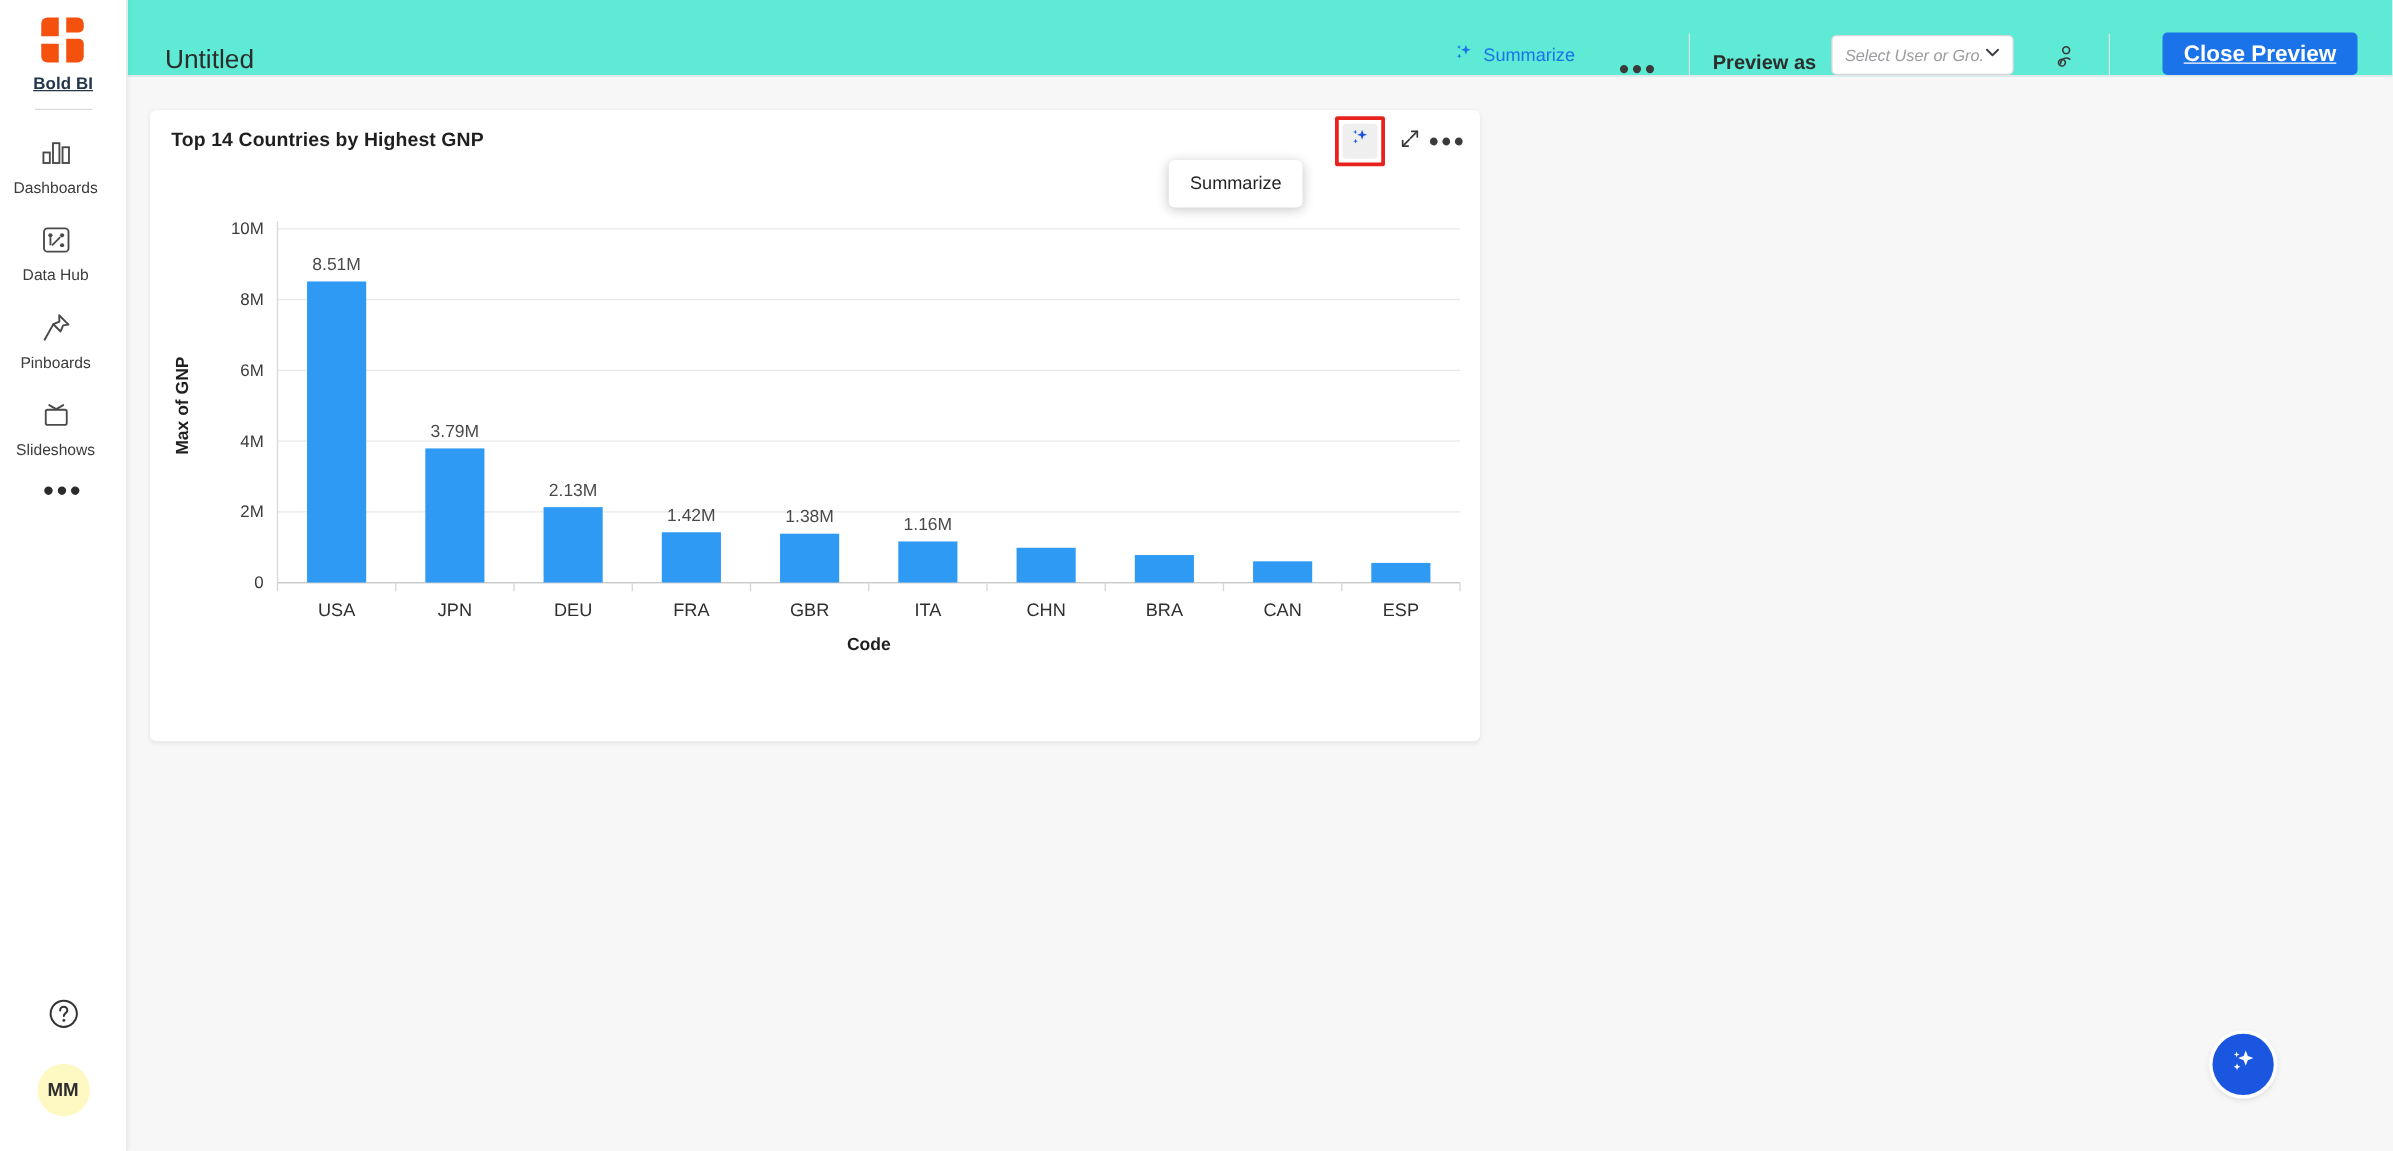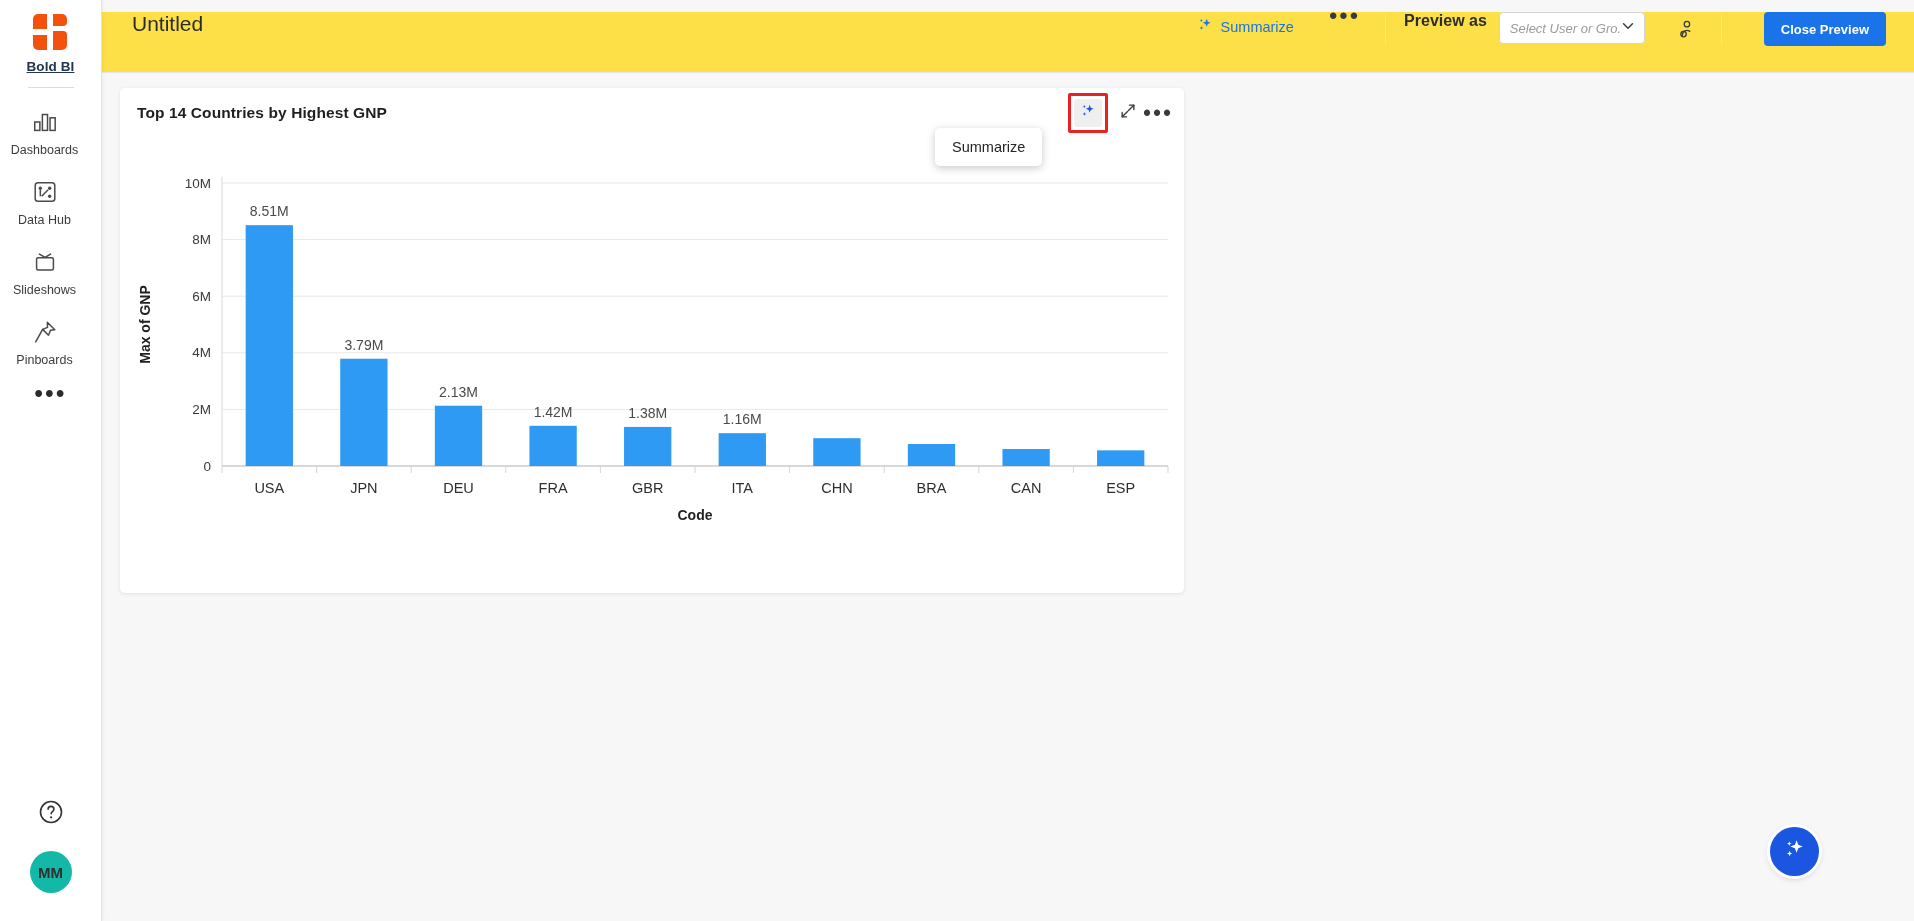--- a/index.html
+++ b/index.html
@@ -40,34 +40,33 @@
     margin-top: 6px; font-size: 12.5px; color: #3c3c3c; white-space: nowrap;
   }
   .nav-more {
     width: 102px; padding: 14px 0; display:flex; align-items:center; justify-content:center;
     cursor: pointer; font-size: 25px; color: #2b2b2b; letter-spacing: 2px; line-height: 6px;
   }
   .side-spacer { flex: 1 1 auto; }
   .help-btn { margin-bottom: 22px; cursor: pointer; }
   .avatar {
     width: 42px; height: 42px; border-radius: 50%;
-    background: #14b8a6; color: #2f2f2f;
+    background: #fef9c3; color: #2f2f2f;
     display: flex; align-items: center; justify-content: center;
     font-size: 15px; font-weight: 600; margin-bottom: 28px; cursor: pointer;
   }
 
   
   .topbar {
     position: absolute; left: 102px; top: 0;
     width: 1812px; height: 61px;
-    background: #fde047;
+    background: #5eead4;
     border-bottom: 1px solid #e6e6e8;
-    display: flex; align-items: flex-start;
+    display: flex; align-items: flex-end;
     z-index: 15;
-    margin-top: 12px;
   }
   .page-title {
     margin-left: 30px; font-size: 21px; color: #2c2c2c; font-weight: 400;
   }
   .topbar-spacer { flex: 1 1 auto; }
   .summarize-btn {
     display: flex; align-items: center; gap: 7px;
     color: #1a73e8; font-size: 14.5px; cursor: pointer;
     padding: 5px 6px; border-radius: 4px;
   }
@@ -86,24 +85,25 @@
     flex: 1 1 auto; font-size: 13px; color: #9b9b9f; font-style: italic;
     overflow: hidden; white-space: nowrap;
   }
   .people-icon-btn {
     margin-left: 26px; width: 32px; height: 32px;
     display:flex; align-items:center; justify-content:center; cursor:pointer; border-radius:4px;
   }
   .close-preview-btn {
     margin-left: 24px; margin-right: 28px;
     background: #1a73e8; color: #fff;
-    font-size: 13px; font-weight: 700;
+    font-size: 18px; font-weight: 700;
     border: none; border-radius: 4px;
     height: 34px; padding: 0 17px; cursor: pointer;
     font-family: "Liberation Sans", sans-serif;
+    text-decoration: underline;
   }
 
   
   .canvas {
     position: absolute; left: 102px; top: 61px;
     width: 1812px; height: 860px; background: #f7f7f8;
   }
   .chart-card {
     position: absolute; left: 18px; top: 27px;
     width: 1064px; height: 505px;
@@ -198,36 +198,36 @@
           <circle cx="20" cy="11" r="1.8" fill="#4a4a4a" stroke="none"></circle>
           <circle cx="20" cy="19.5" r="1.8" fill="#4a4a4a" stroke="none"></circle>
           <path d="M10 12.6v7M11.4 19.6l7-7"></path>
         </svg>
       </span>
       <span class="nav-label">Data Hub</span>
     </div>
 
     <div class="nav-item">
       <span class="nav-icon">
+        <svg viewBox="0 0 30 30" width="28" height="28" fill="none" stroke="#4a4a4a" stroke-width="1.6" stroke-linejoin="round">
+          <path d="M17.5 4.5l8 8-4.6.7-2.2 5.2-6.2-6.2 5.2-2.2z"></path>
+          <path d="M12.5 12.2L5 25.5" stroke-linecap="round"></path>
+        </svg>
+      </span>
+      <span class="nav-label">Pinboards</span>
+    </div>
+
+    <div class="nav-item">
+      <span class="nav-icon">
         <svg viewBox="0 0 30 30" width="28" height="28" fill="none" stroke="#4a4a4a" stroke-width="1.6" stroke-linecap="round">
           <path d="M9 6.5l6 3.5 6-3.5"></path>
           <rect x="6" y="10.5" width="18" height="13" rx="1.6"></rect>
         </svg>
       </span>
       <span class="nav-label">Slideshows</span>
-    </div>
-
-    <div class="nav-item">
-      <span class="nav-icon">
-        <svg viewBox="0 0 30 30" width="28" height="28" fill="none" stroke="#4a4a4a" stroke-width="1.6" stroke-linejoin="round">
-          <path d="M17.5 4.5l8 8-4.6.7-2.2 5.2-6.2-6.2 5.2-2.2z"></path>
-          <path d="M12.5 12.2L5 25.5" stroke-linecap="round"></path>
-        </svg>
-      </span>
-      <span class="nav-label">Pinboards</span>
     </div>
 
     <div class="nav-more">•••</div>
 
     <div class="side-spacer"></div>
 
     <div class="help-btn">
       <svg viewBox="0 0 26 26" width="26" height="26" fill="none" stroke="#333" stroke-width="1.6">
         <circle cx="13" cy="13" r="10.5"></circle>
         <path d="M10.1 10.3c0-1.7 1.3-2.9 2.9-2.9s2.9 1.2 2.9 2.8c0 2.3-2.8 2.3-2.8 4.5" stroke-linecap="round"></path>

